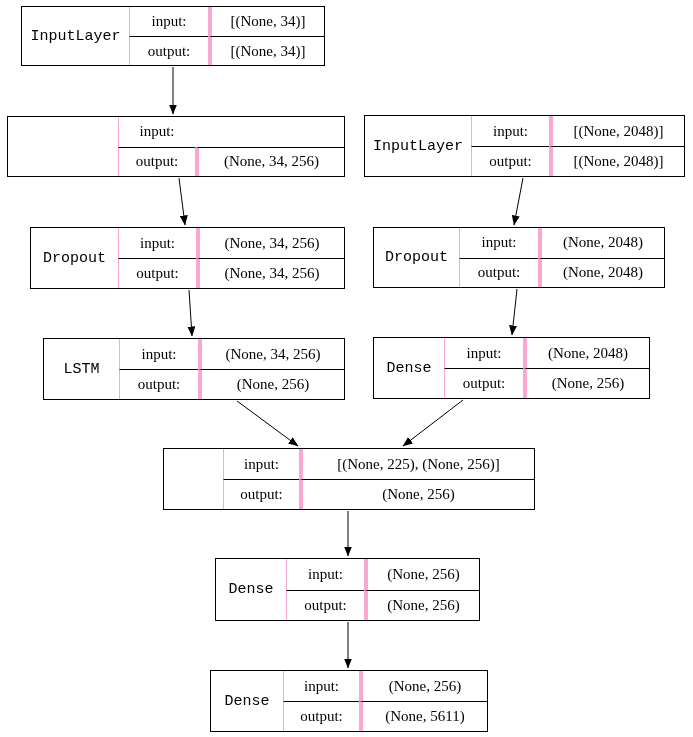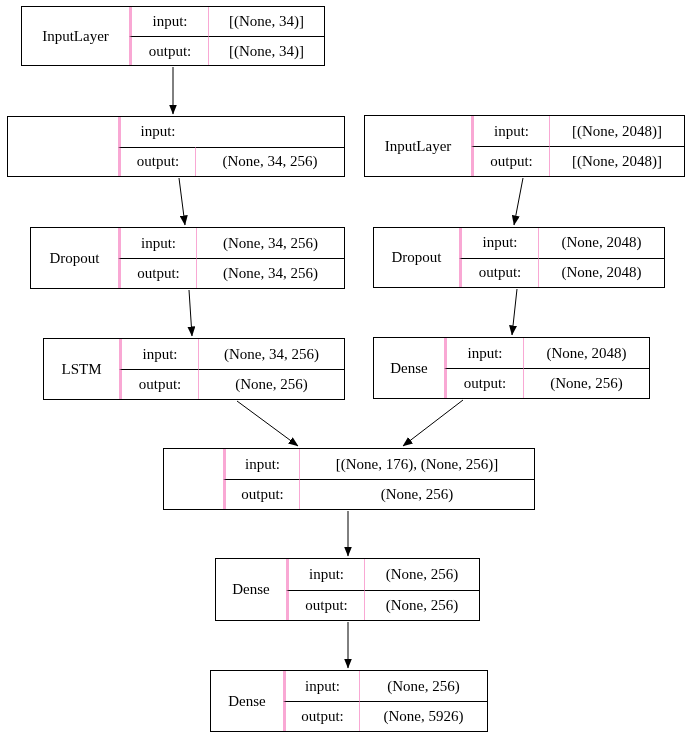--- a/index.html
+++ b/index.html
@@ -23,23 +23,23 @@
     box-sizing:border-box;
   }
   .cell{
     display:flex;
     align-items:center;
     justify-content:center;
     white-space:nowrap;
     padding:0 4px;
     box-sizing:border-box;
   }
-  .label{grid-row:1/3;grid-column:1;}
-  .key{grid-column:2;border-left:3px solid #f9a8d4;}
-  .val{grid-column:3;border-left:1px solid #f9a8d4;}
+  .label{grid-row:1/3;grid-column:1;font-family:Liberation Mono, monospace;}
+  .key{grid-column:2;border-left:1px solid #f9a8d4;}
+  .val{grid-column:3;border-left:4px solid #f9a8d4;}
   .r1{grid-row:1;}
   .r2{grid-row:2;border-top:1px solid #000;font-family:Liberation Serif, serif;}
 </style>
 </head>
 <body>
 
 <div class="canvas">
 
   <svg class="edges" width="693" height="737" viewBox="0 0 693 737" xmlns="http://www.w3.org/2000/svg">
     <defs>
@@ -107,34 +107,34 @@
   <div class="node" style="left:373px;top:337px;width:277px;height:62px;grid-template-columns:70px 79px 1fr;">
     <div class="cell label">Dense</div>
     <div class="cell key r1">input:</div>
     <div class="cell val r1">(None, 2048)</div>
     <div class="cell key r2">output:</div>
     <div class="cell val r2">(None, 256)</div>
   </div>
 
   <div class="node" style="left:163px;top:448px;width:372px;height:62px;grid-template-columns:59px 76px 1fr;">
     <div class="cell key r1">input:</div>
-    <div class="cell val r1">[(None, 176), (None, 256)]</div>
+    <div class="cell val r1">[(None, 225), (None, 256)]</div>
     <div class="cell key r2">output:</div>
     <div class="cell val r2">(None, 256)</div>
   </div>
 
   <div class="node" style="left:215px;top:558px;width:265px;height:63px;grid-template-columns:70px 78px 1fr;">
     <div class="cell label">Dense</div>
     <div class="cell key r1">input:</div>
     <div class="cell val r1">(None, 256)</div>
     <div class="cell key r2">output:</div>
     <div class="cell val r2">(None, 256)</div>
   </div>
 
   <div class="node" style="left:210px;top:670px;width:278px;height:62px;grid-template-columns:72px 76px 1fr;">
     <div class="cell label">Dense</div>
     <div class="cell key r1">input:</div>
     <div class="cell val r1">(None, 256)</div>
     <div class="cell key r2">output:</div>
-    <div class="cell val r2">(None, 5926)</div>
+    <div class="cell val r2">(None, 5611)</div>
   </div>
 
 </div>
 
 </body></html>

